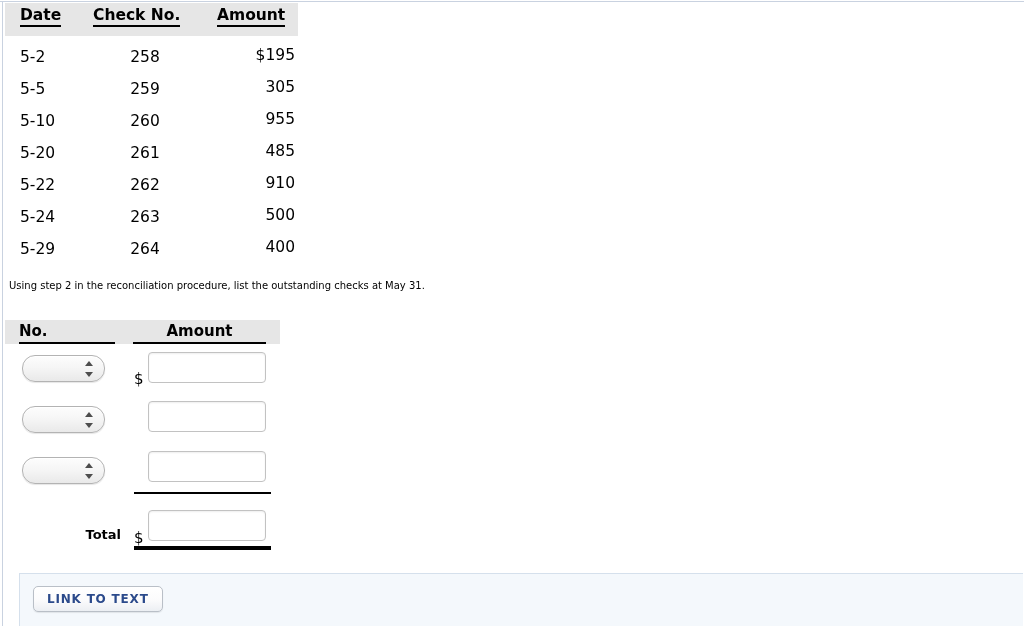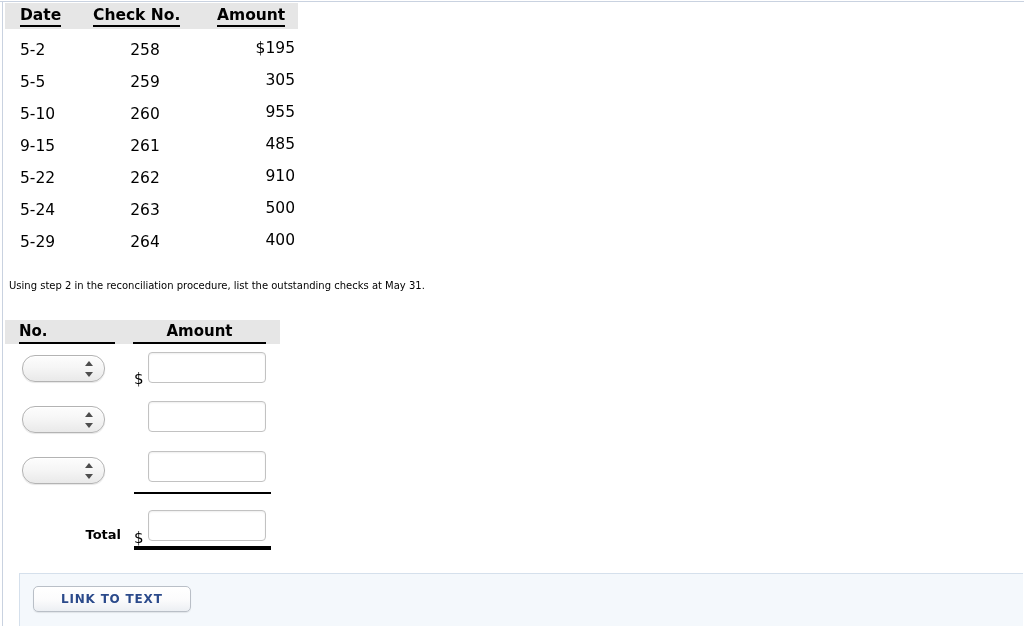--- a/index.html
+++ b/index.html
@@ -31,21 +31,21 @@
   }
 
   
   .checks-table {
     position: absolute;
     left: 5px; top: 3px;
     width: 293px;
   }
   .checks-head {
     background: #e6e6e6;
-    height: 26px;
+    height: 33px;
     position: relative;
   }
   .checks-head .hcell {
     position: absolute;
     top: 3px;
     font-weight: bold;
     font-size: 15.5px;
     border-bottom: 2px solid #000;
     padding-bottom: 1px;
     white-space: nowrap;
@@ -236,21 +236,21 @@
     border: 1px solid #d5e0ec;
     border-bottom: none;
     border-right: none;
   }
   .link-to-text {
     position: absolute;
     left: 13px;
     top: 12px;
     height: 26px;
     box-sizing: border-box;
-    padding: 0 27px;
+    padding: 0 13px;
     border: 1px solid #b9bfc7;
     border-radius: 5px;
     background: linear-gradient(to bottom, #ffffff 0%, #fbfbfc 55%, #eceff3 100%);
     box-shadow: 0 1px 1px rgba(0,0,0,0.08), inset 0 1px 0 #ffffff;
     color: #2b4a8b;
     font-weight: bold;
     font-size: 12px;
     letter-spacing: 0.8px;
     line-height: 24px;
     font-family: "DejaVu Sans", "Liberation Sans", sans-serif;
@@ -286,21 +286,21 @@
       <span class="c-amt">305</span>
     </div>
 
     <div class="check-row">
       <span class="c-date">5-10</span>
       <span class="c-no">260</span>
       <span class="c-amt">955</span>
     </div>
 
     <div class="check-row">
-      <span class="c-date">9-15</span>
+      <span class="c-date">5-20</span>
       <span class="c-no">261</span>
       <span class="c-amt">485</span>
     </div>
 
     <div class="check-row">
       <span class="c-date">5-22</span>
       <span class="c-no">262</span>
       <span class="c-amt">910</span>
     </div>
 

